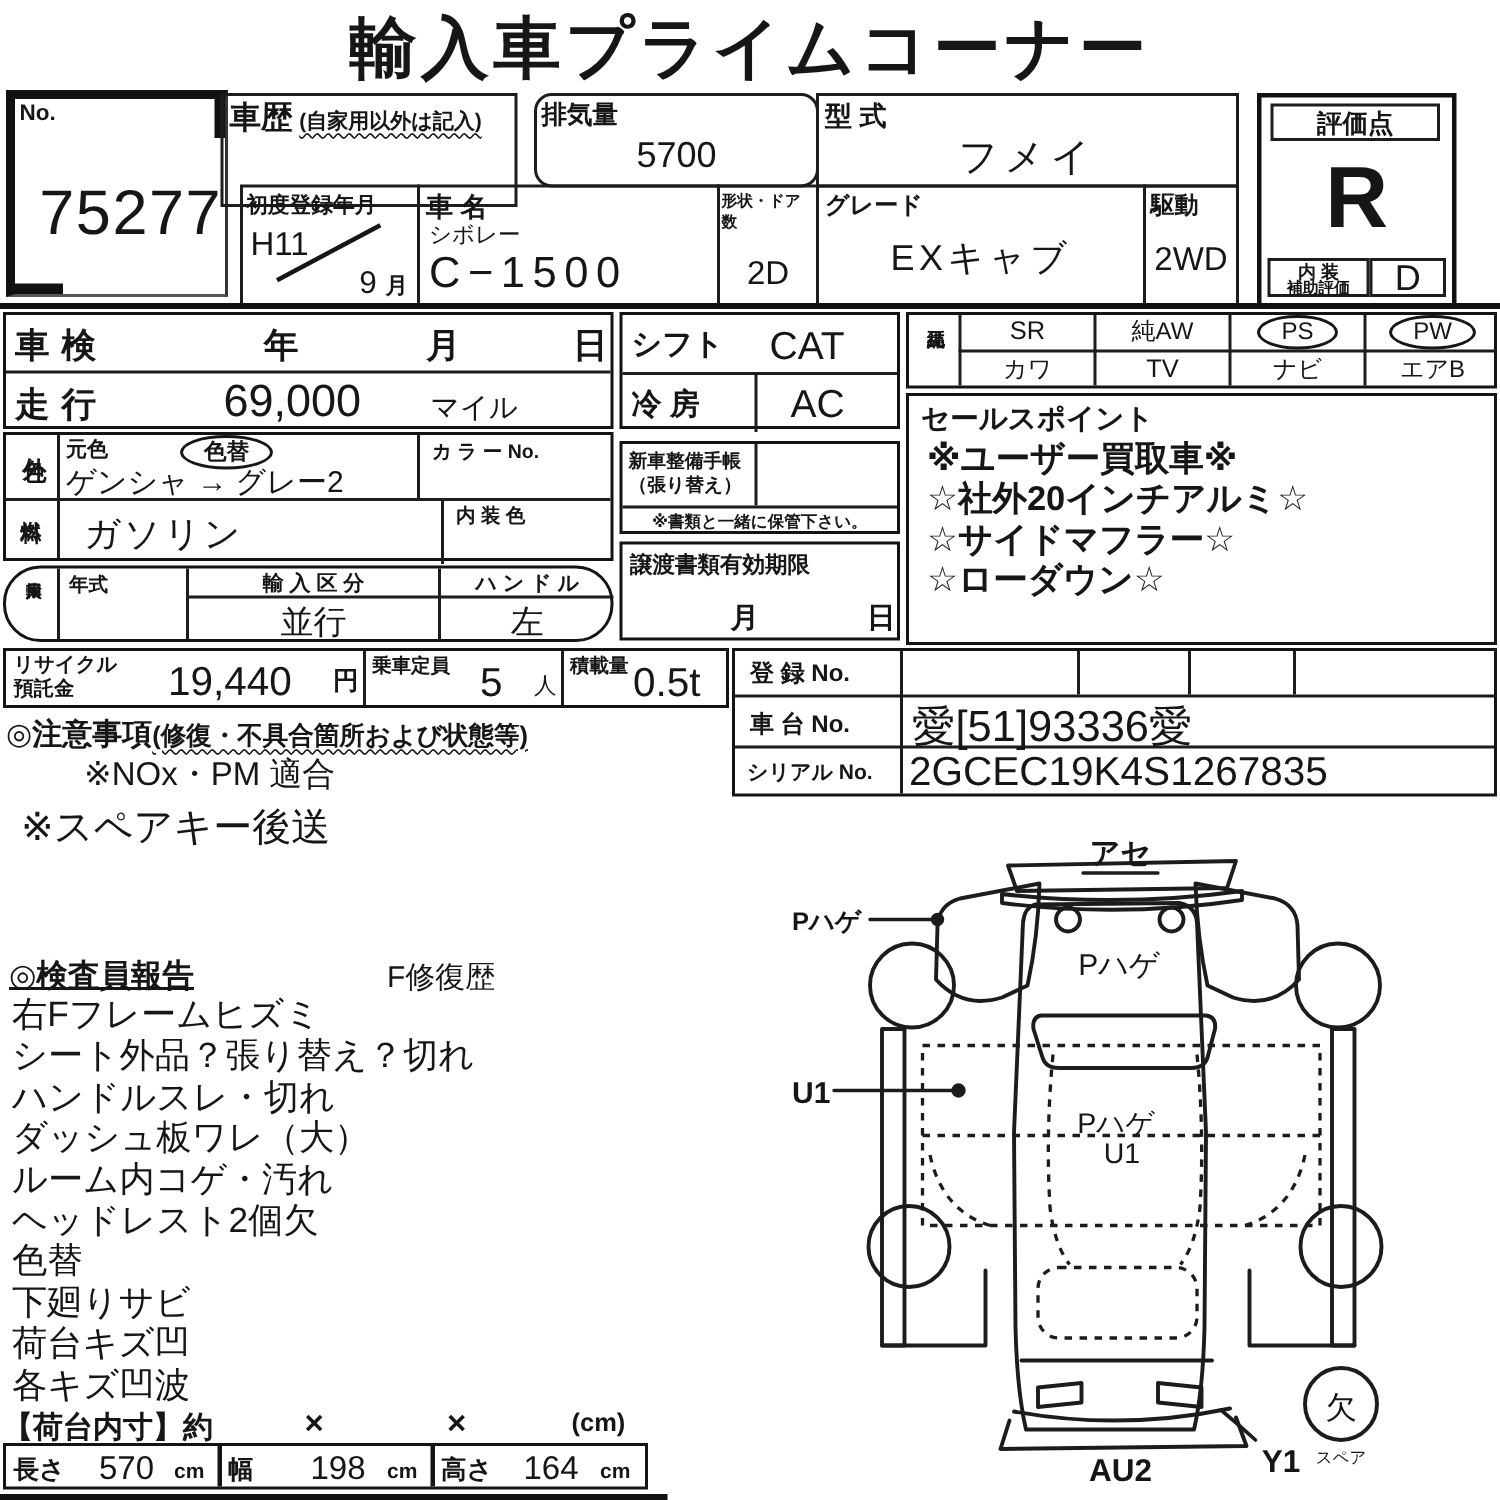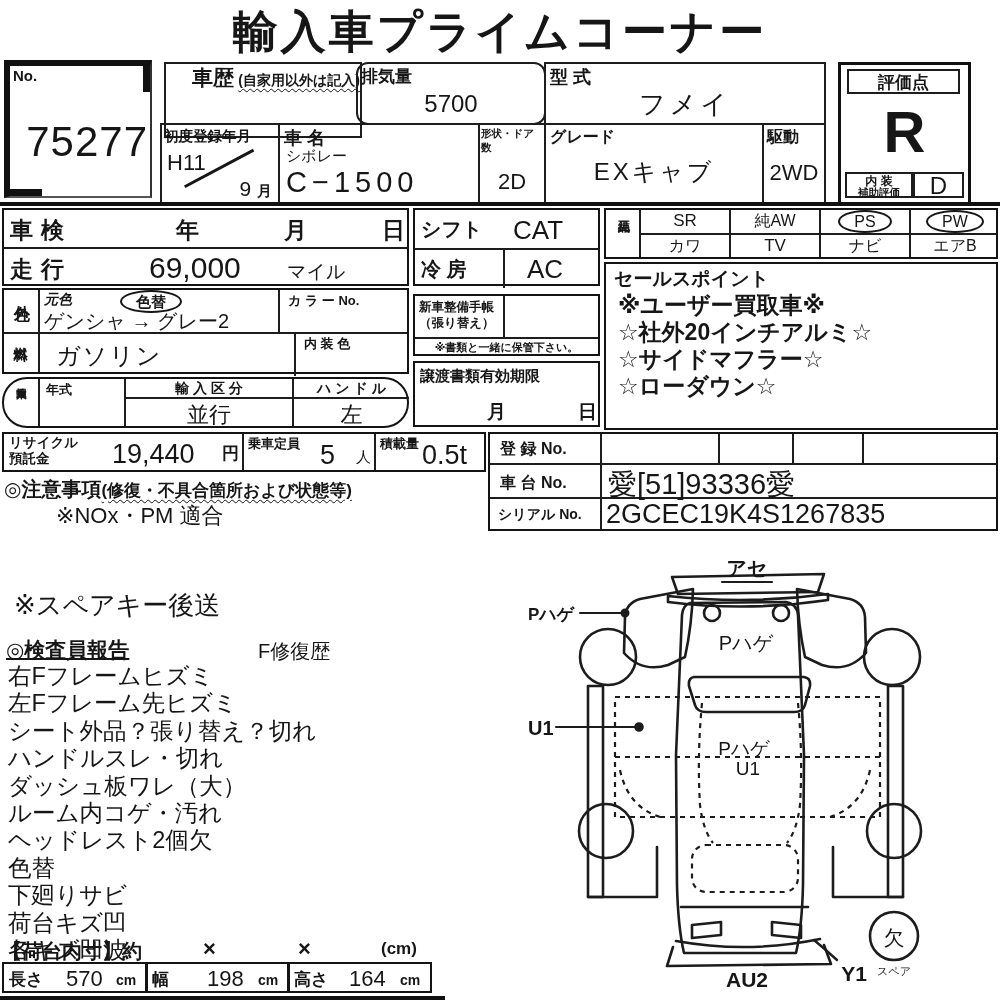--- a/index.html
+++ b/index.html
@@ -21,21 +21,21 @@
 
 <div class="abs bold ctr" style="left:155px;top:2px;width:690px;font-size:45px;letter-spacing:3px;">輸入車プライムコーナー</div>
 
 <div class="abs" style="left:4px;top:60px;width:148px;height:138px;border-top:6px solid #111;border-left:6px solid #111;border-right:2px solid #333;border-bottom:2px solid #555;">
   <div class="abs" style="right:0;top:0;width:7px;height:26px;background:#111;"></div>
   <div class="abs" style="left:0;bottom:0;width:32px;height:7px;background:#111;"></div>
   <div class="abs bold" style="left:3px;top:1px;font-size:15px;">No.</div>
   <div class="abs" style="right:2px;top:52px;font-size:42px;letter-spacing:1px;">75277</div>
 </div>
 
-<div class="abs b2" style="left:164px;top:62px;width:198px;height:76px;text-align:right;">
+<div class="abs b2" style="left:147px;top:62px;width:198px;height:76px;">
   <span class="bold" style="font-size:21px;margin-left:4px;">車歴</span>
   <span class="bold wavy" style="font-size:14px;">(自家用以外は記入)</span>
 </div>
 <div class="abs b2" style="left:356px;top:62px;width:190px;height:63px;border-radius:12px;">
   <div class="bold" style="font-size:17px;margin:1px 0 0 3px;">排気量</div>
   <div class="ctr" style="font-size:24px;margin-top:2px;">5700</div>
 </div>
 <div class="abs b2" style="left:544px;top:62px;width:282px;height:63px;">
   <div class="bold" style="font-size:18px;margin:1px 0 0 4px;">型 式</div>
   <div class="ctr" style="font-size:26px;letter-spacing:4px;margin-top:-2px;">フメイ</div>
@@ -87,21 +87,21 @@
   <div class="abs bold" style="left:378px;top:5px;font-size:23px;">日</div>
   <div class="abs bold" style="left:6px;top:44px;font-size:23px;letter-spacing:8px;">走行</div>
   <div class="abs" style="left:145px;top:41px;font-size:30px;">69,000</div>
   <div class="abs" style="left:283px;top:49px;font-size:19px;">マイル</div>
 </div>
 
 <div class="abs b25" style="left:2px;top:288px;width:407px;height:86px;">
   <div class="abs" style="left:34px;top:0;width:2px;height:100%;background:#1d1d1d;"></div>
   <div class="abs" style="left:0;top:42px;width:100%;height:2px;background:#1d1d1d;"></div>
   <div class="abs bold vtxt" style="left:7px;top:2px;font-size:16px;">外色</div>
-  <div class="abs bold" style="left:40px;top:1px;font-size:14px;font-style:italic;">元色</div>
+  <div class="abs bold" style="left:40px;top:1px;font-size:14px;">元色</div>
   <div class="abs bold oval" style="left:116px;top:0px;font-size:15px;">色替</div>
   <div class="abs" style="left:40px;top:18px;font-size:20px;">ゲンシャ → グレー2</div>
   <div class="abs" style="left:274px;top:0;width:2px;height:42px;background:#1d1d1d;"></div>
   <div class="abs bold" style="left:284px;top:2px;font-size:13px;">カ ラ ー No.</div>
   <div class="abs bold vtxt" style="left:8px;top:46px;font-size:14px;">燃料</div>
   <div class="abs" style="left:52px;top:50px;font-size:24px;letter-spacing:2px;">ガソリン</div>
   <div class="abs" style="left:290px;top:42px;width:2px;height:44px;background:#1d1d1d;"></div>
   <div class="abs bold" style="left:300px;top:45px;font-size:13px;">内 装 色</div>
 </div>
 
@@ -196,28 +196,27 @@
   <div class="abs" style="left:118px;top:31px;font-size:29px;">愛[51]93336愛</div>
   <div class="abs bold" style="left:8px;top:72px;font-size:14px;">シリアル No.</div>
   <div class="abs" style="left:116px;top:65px;font-size:27px;">2GCEC19K4S1267835</div>
 </div>
 
 <div class="abs" style="left:4px;top:476px;font-size:20px;">
   <span class="bold">◎注意事項</span><span class="bold wavy" style="font-size:17px;">(修復・不具合箇所および状態等)</span>
 </div>
 <div class="abs" style="left:24px;top:501px;font-size:22px;margin-left:32px;">※NOx・PM 適合</div>
 
-<div class="abs" style="left:14px;top:588px;font-size:26px;">※スペアキー後送</div>
+<div class="abs" style="left:14px;top:534px;font-size:26px;">※スペアキー後送</div>
 
 <div class="abs bold" style="left:6px;top:636px;font-size:21px;text-decoration:underline;text-decoration-thickness:2px;">◎検査員報告</div>
 <div class="abs" style="left:258px;top:638px;font-size:20px;">F修復歴</div>
 
 <div class="abs" style="left:8px;top:663px;font-size:23.5px;line-height:27.4px;">
   <div>右Fフレームヒズミ</div>
-  <div>左Fフレーム先ヒズミ</div>
   <div>シート外品？張り替え？切れ</div>
   <div>ハンドルスレ・切れ</div>
   <div>ダッシュ板ワレ（大）</div>
   <div>ルーム内コゲ・汚れ</div>
   <div>ヘッドレスト2個欠</div>
   <div>色替</div>
   <div>下廻りサビ</div>
   <div>荷台キズ凹</div>
   <div>各キズ凹波</div>
 </div>

